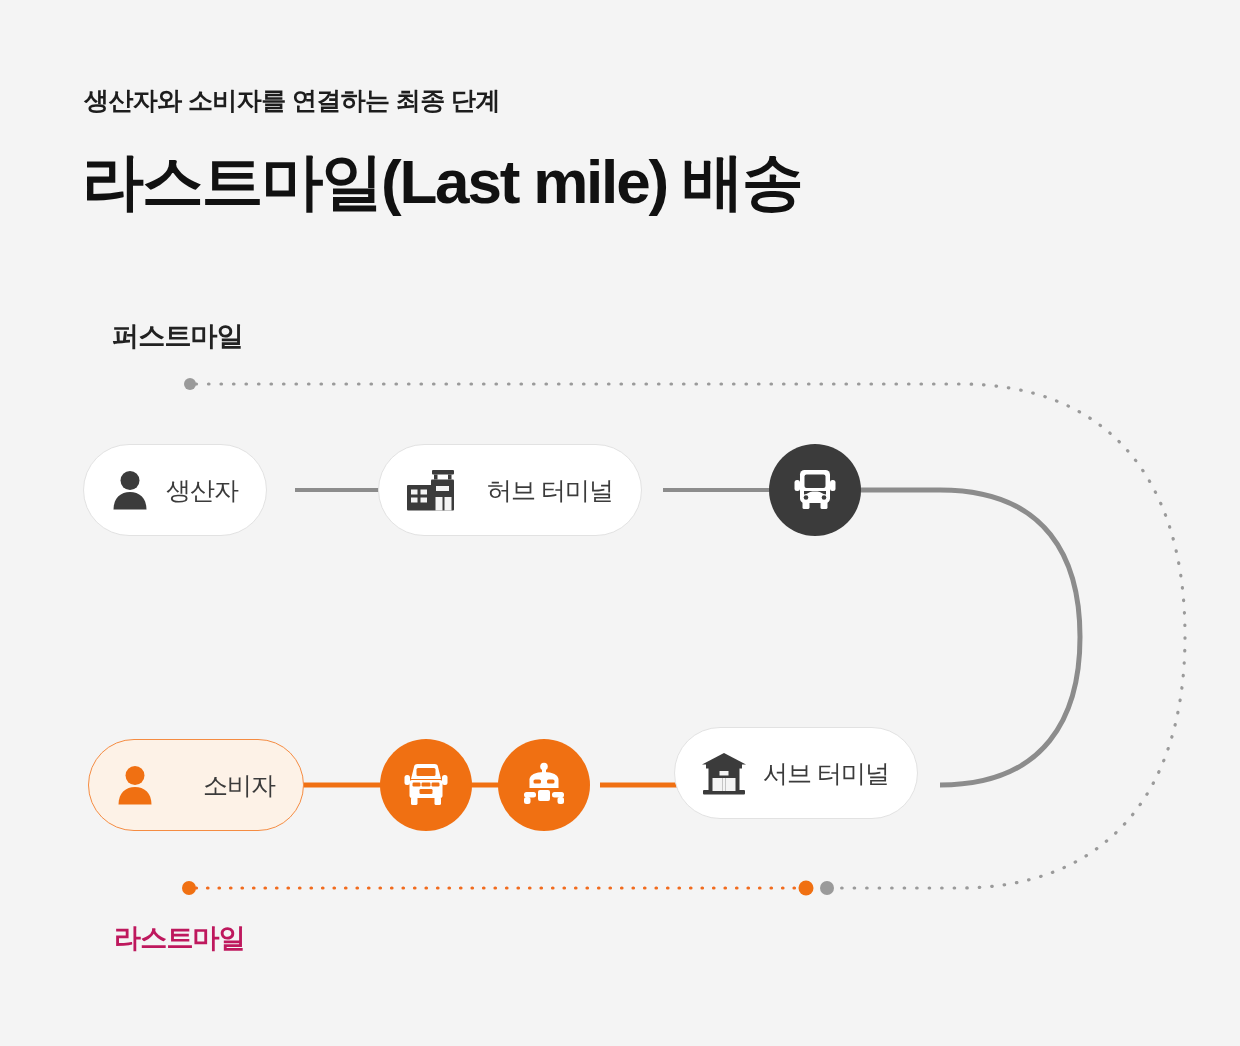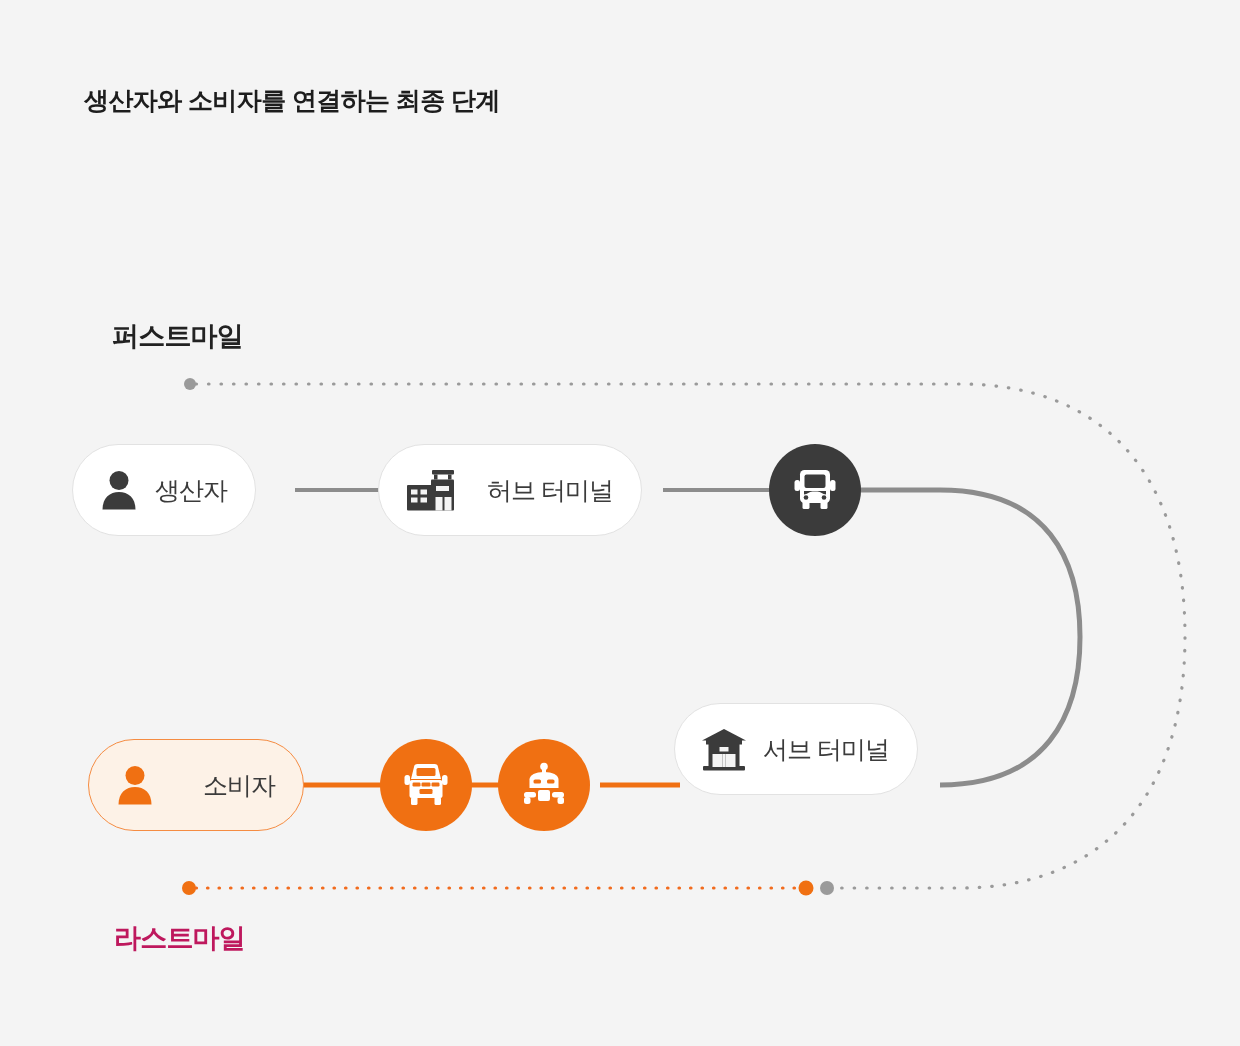--- a/index.html
+++ b/index.html
@@ -109,35 +109,36 @@
     border-radius: 50%;
     justify-content: center;
   }
   .circle.dark { background: #3b3b3b; }
   .circle.orange { background: #f07012; }
 
   .icon { display: flex; align-items: center; justify-content: center; flex: none; }
   .icon svg { display: block; }
 
   
-  #node-producer   { left: 72px;  top: 444px; }
+  #node-producer   { left: 83px;  top: 444px; }
   #node-hub        { left: 378px; top: 444px; gap: 30px; }
   #node-bus        { left: 769px; top: 444px; }
   #node-consumer   { left: 88px;  top: 739px; }
   #node-truck      { left: 380px; top: 739px; }
   #node-robot      { left: 498px; top: 739px; }
-  #node-subhub     { left: 674px; top: 703px; }
+  #node-subhub     { left: 674px; top: 727px; }
 </style>
 </head>
 <body>
 
 <div class="page">
 
   <div class="eyebrow">생산자와 소비자를 연결하는 최종 단계</div>
 
+  <div class="headline">라스트마일(Last mile) 배송</div>
 
   <div class="stage-label first">퍼스트마일</div>
 
   <div class="stage-label last">라스트마일</div>
 
   <svg class="wires" viewBox="0 0 1240 1046">
 
     <g>
       <circle cx="190" cy="384" r="6" fill="#9a9a9a"></circle>
       <path d="M 196 384 L 960 384

